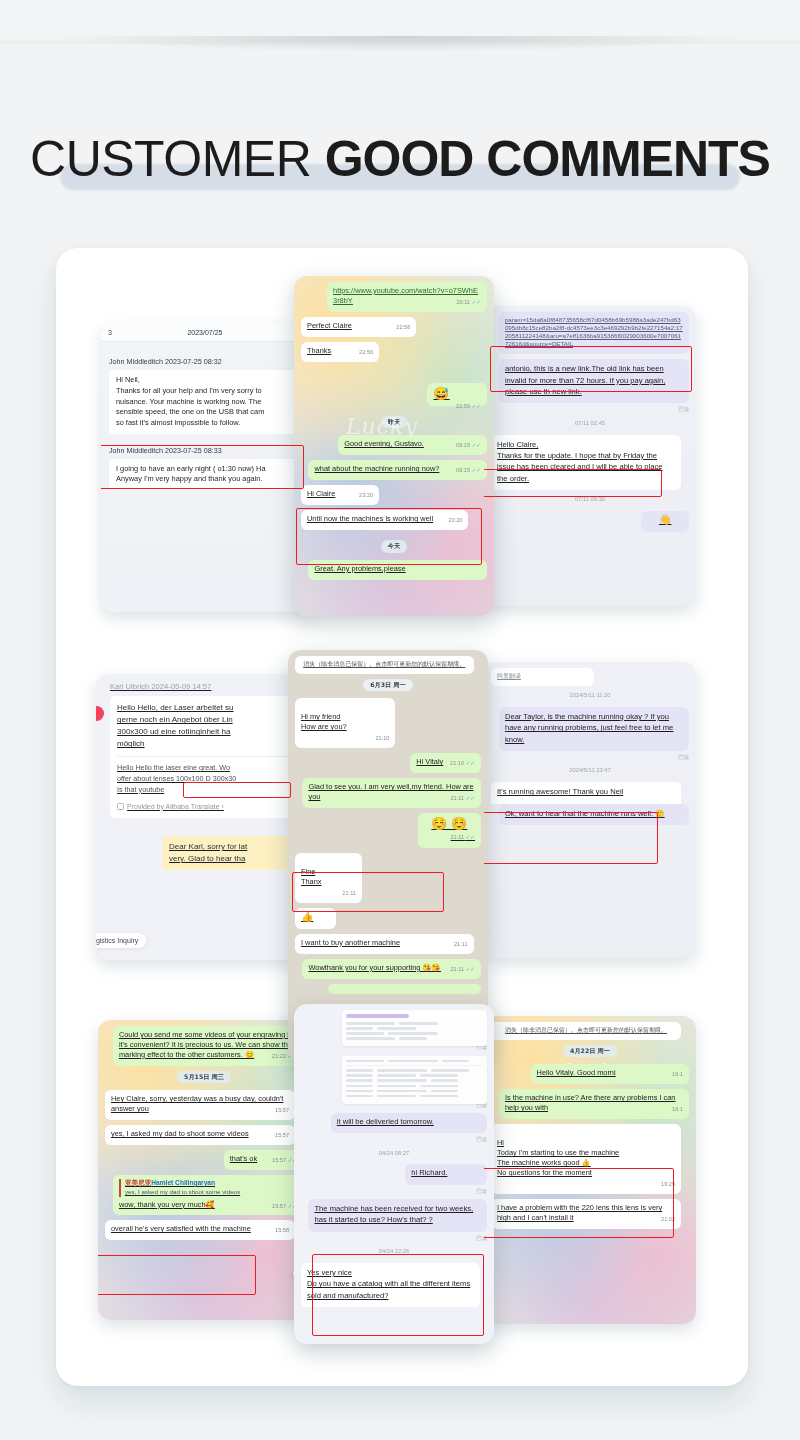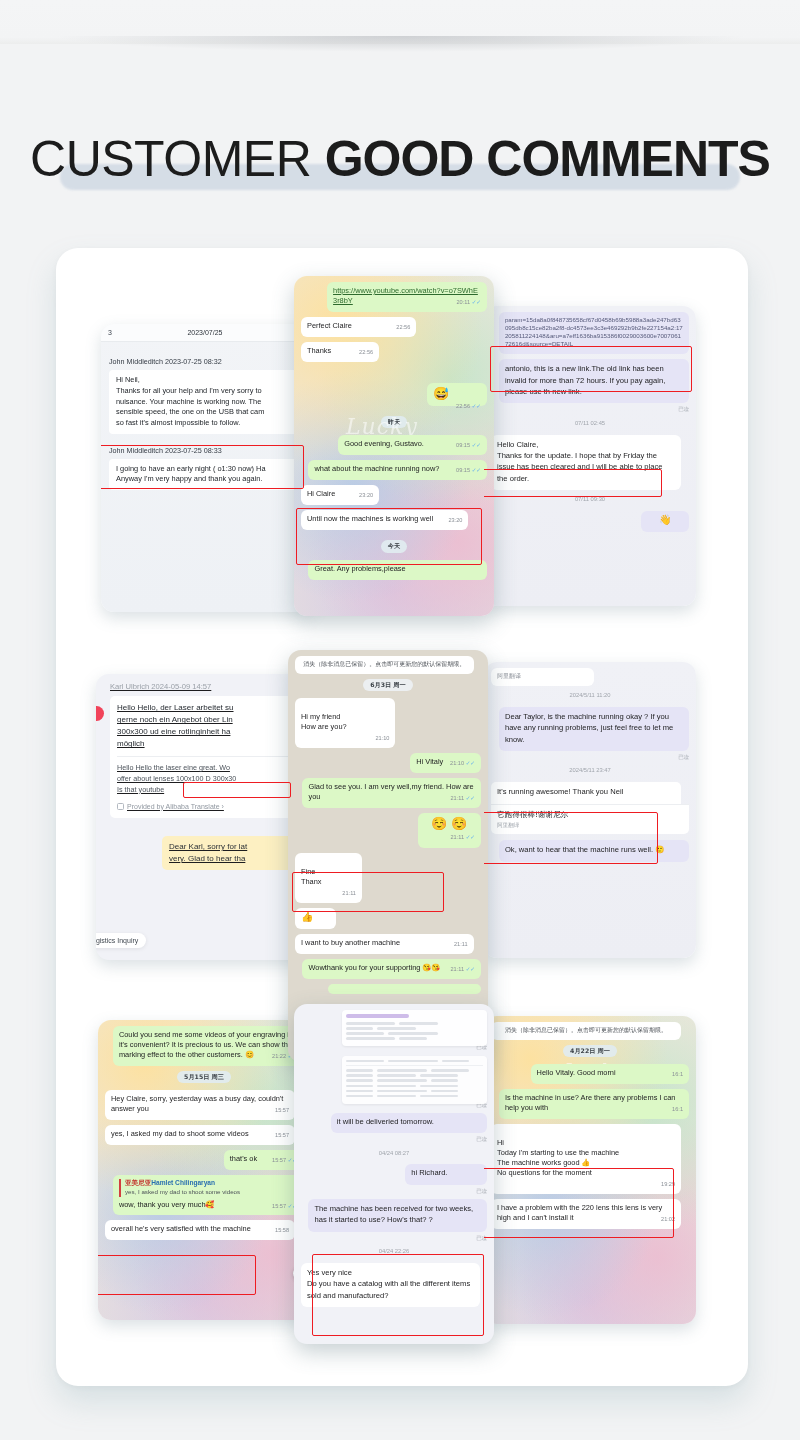--- a/index.html
+++ b/index.html
@@ -108,21 +108,21 @@
       radial-gradient(circle at 50% 92%, rgba(206,190,230,.70), rgba(206,190,230,0) 50%),
       linear-gradient(160deg,#efe8dc,#e7e3e0);
   }
   .bg-wa-plain { background: #ded9ce; }
   .bg-ali      { background: linear-gradient(180deg,#f0f1f6 0%, #edeef4 100%); }
   .bg-ali2     { background: #f1f2f7; }
 
   .pad { padding: 6px 7px; }
 
   
-  .msg { max-width: 86%; border-radius: 6px; padding: 4px 6px 6px; margin-bottom: 5px; position: relative; }
+  .msg { max-width: 86%; border-radius: 6px; padding: 4px 6px 6px; margin-bottom: 5px; position: relative; text-decoration: underline; }
   .msg.in  { background:#ffffff; }
   .msg.out { background:#dcf8c6; margin-left:auto; }
   .msg.ali-in  { background:#ffffff; }
   .msg.ali-out { background:#e5e4f6; margin-left:auto; }
   .msg .t { font-size:5.6px; color:#8a8f96; float:right; margin:3px 0 0 5px; }
   .tick { color:#4fa3f7; font-size:5.6px; }
   .wide { max-width: 96%; }
 
   .daychip {
     margin: 5px auto 7px; width: fit-content;
@@ -386,24 +386,20 @@
     <div class="card side bg-ali" id="c6">
       <div class="pad">
         <div class="msg ali-in" style="max-width:52%;font-size:6px;color:#8c9199">
           <span class="cn">阿里翻译</span>
         </div>
         <div class="tstamp">2024/5/11 11:20</div>
         <div class="msg ali-out wide" style="font-size:7.6px;line-height:1.5">Dear Taylor, is the machine running okay ? If you have any running problems, just feel free to let me know.</div>
         <div class="readmark cn">已读</div>
         <div class="tstamp">2024/5/11 23:47</div>
         <div class="msg ali-in wide" style="font-size:7.6px;line-height:1.5;margin-bottom:0;border-radius:5px 5px 0 0">It's running awesome! Thank you Neil</div>
-        <div class="tr-row" style="border-radius:0 0 5px 5px;margin-bottom:6px;border-top:1px solid #eceef1">
-          <div class="tr-cn cn">它跑得很棒!谢谢尼尔</div>
-          <div class="tr-tag cn">阿里翻译</div>
-        </div>
         <div class="msg ali-out wide" style="font-size:7.6px;line-height:1.5">Ok, want to hear that the machine runs well. 🙂</div>
       </div>
       <div class="hlbox" style="left:-4px; top:150px; width:178px; height:52px;"></div>
     </div>
   </div>
 
   <div class="row" id="row-3">
 
     <div class="card side bg-wa-photo" id="c7">
       <div class="wm" style="left:32%;top:26%;font-size:18px">Lucky</div>

